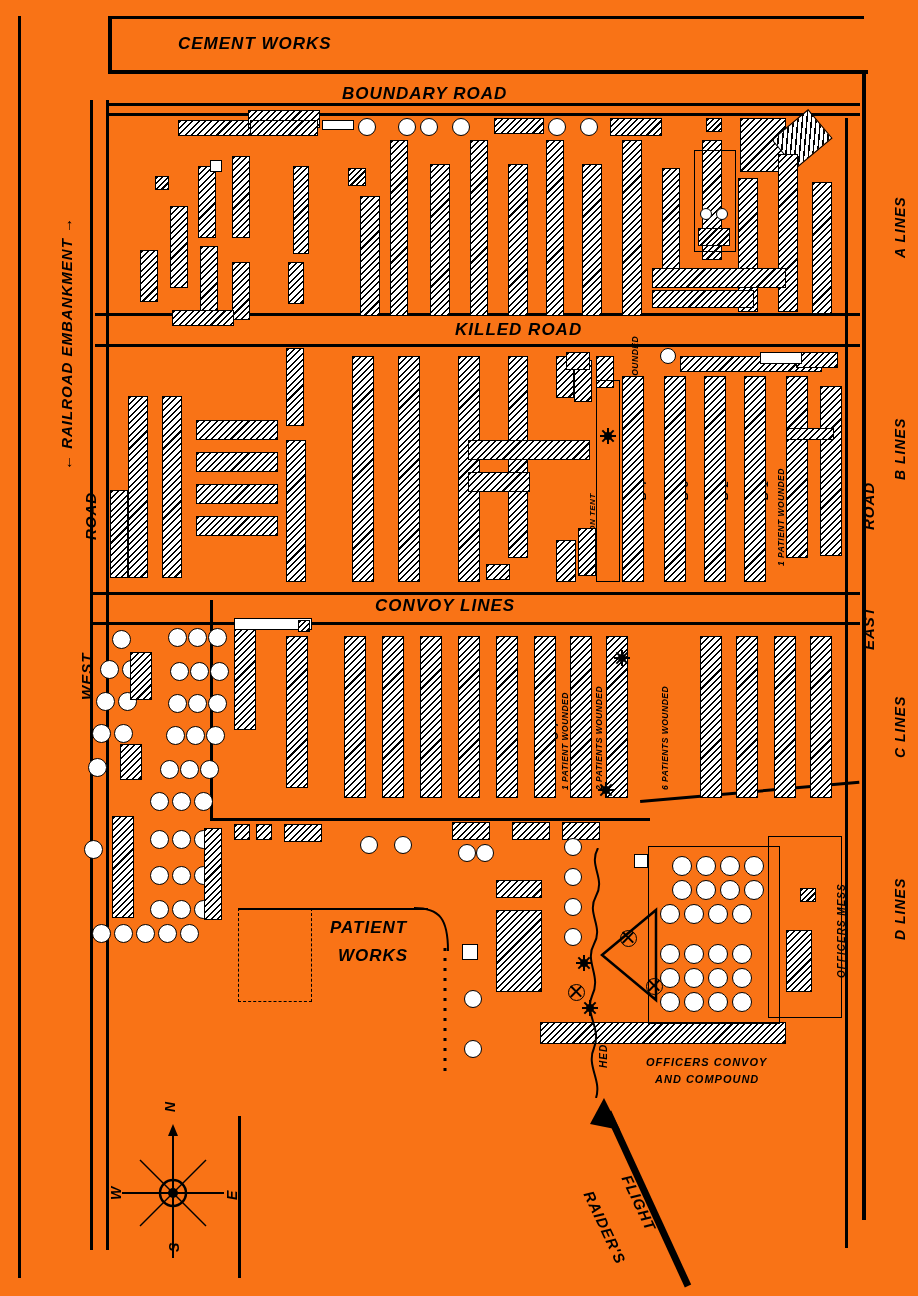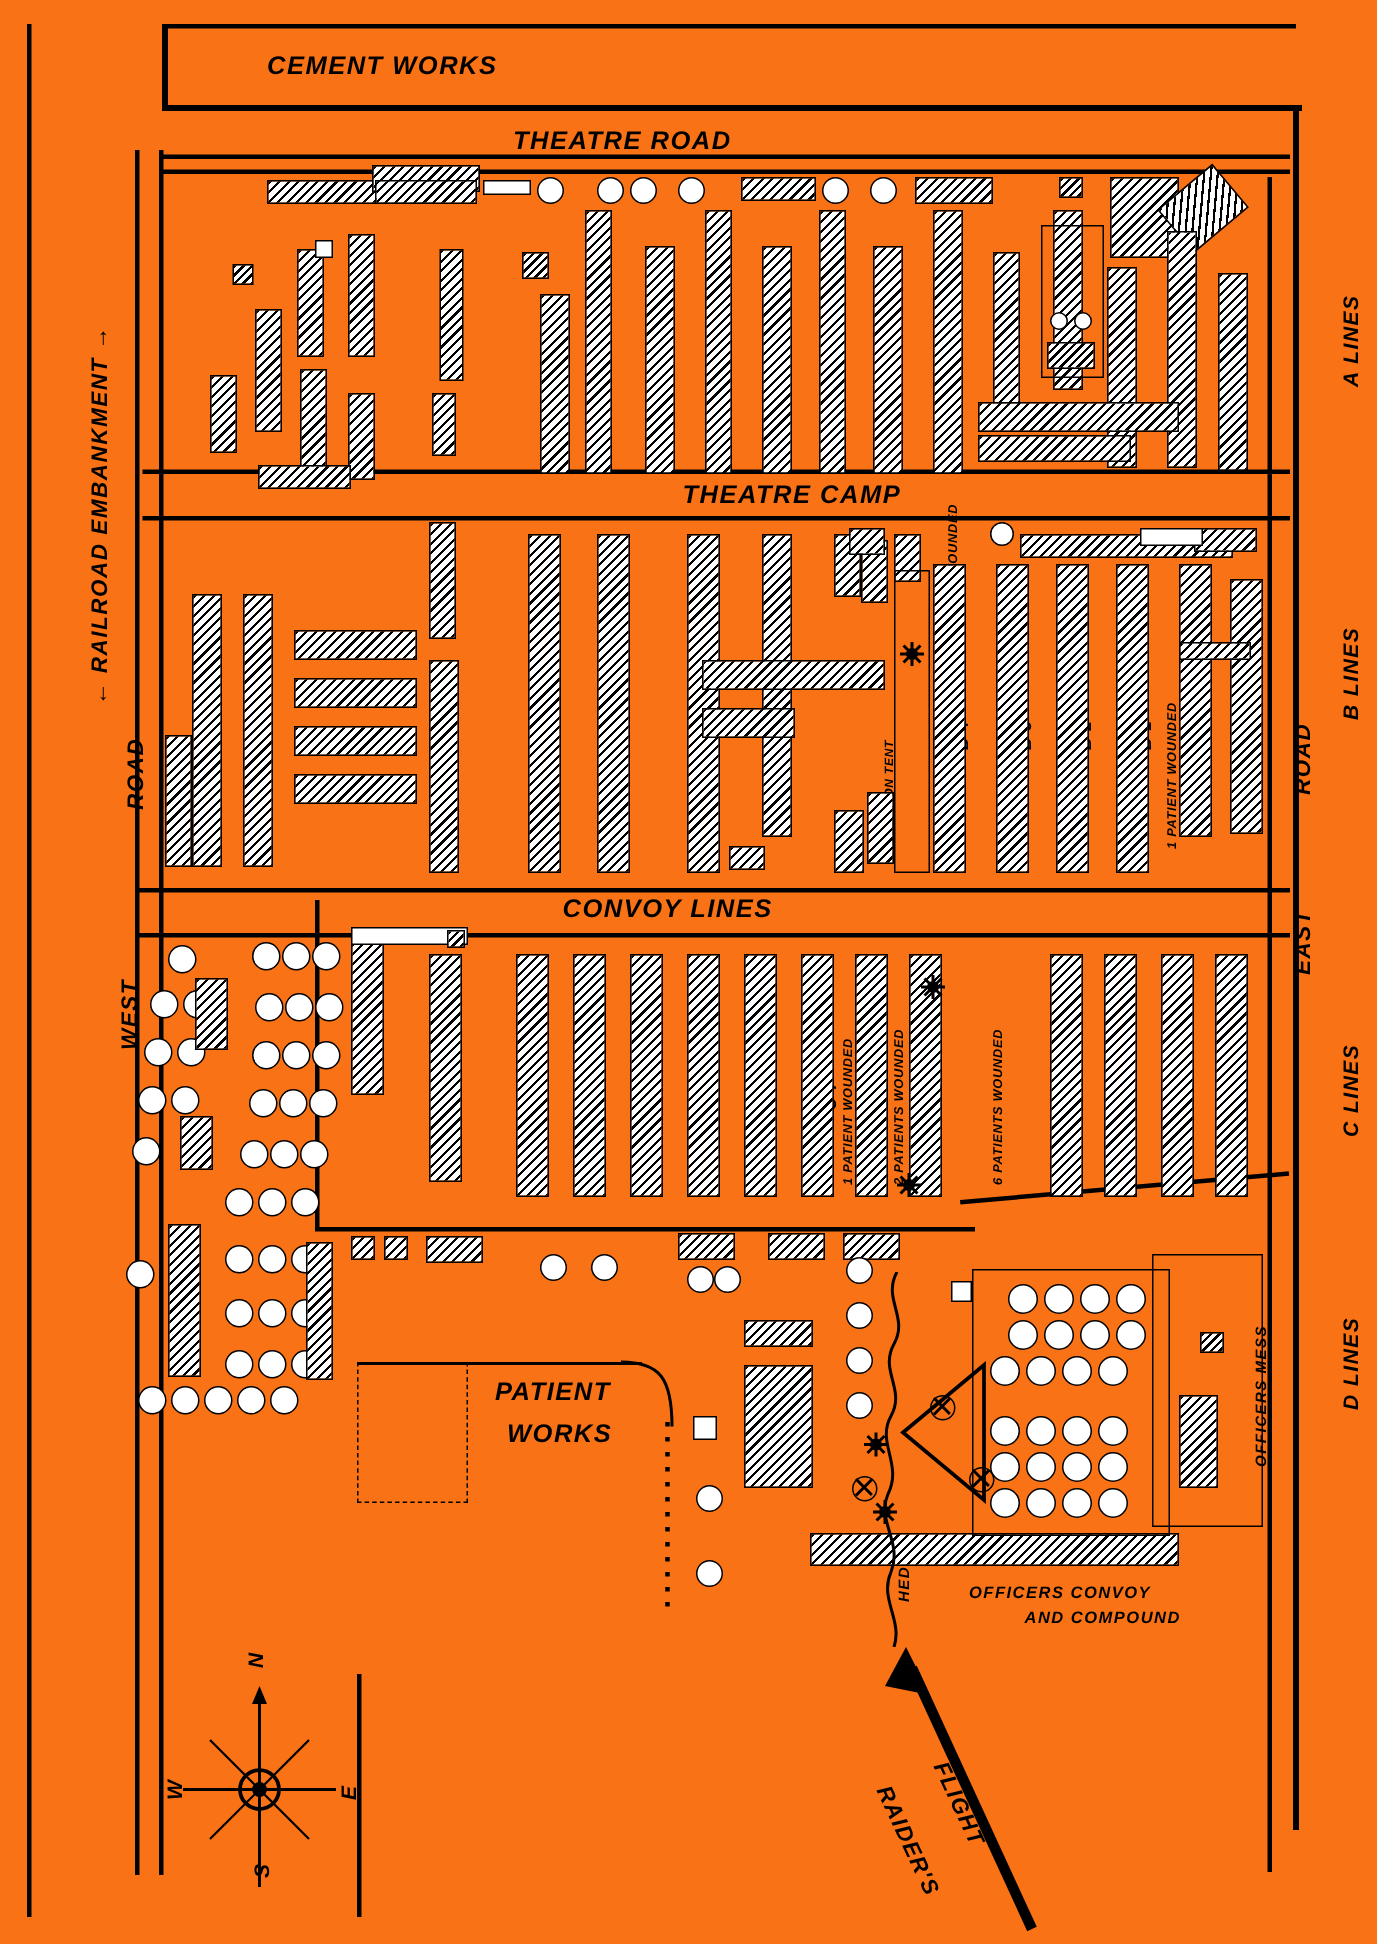--- a/index.html
+++ b/index.html
@@ -52,41 +52,41 @@
   <div class="road" style="left:95px;top:344px;width:765px;height:3px;"></div>
 
   <div class="road" style="left:92px;top:592px;width:768px;height:3px;"></div>
   <div class="road" style="left:92px;top:622px;width:768px;height:3px;"></div>
 
   <div class="road" style="left:210px;top:818px;width:440px;height:3px;"></div>
   <div class="road" style="left:640px;top:800px;width:220px;height:3px;transform:rotate(-5deg);transform-origin:0 0;"></div>
   <div class="road" style="left:210px;top:600px;width:3px;height:220px;"></div>
 
   <div class="lbl title" style="left:178px;top:34px;">CEMENT WORKS</div>
-  <div class="lbl title" style="left:342px;top:84px;">THEATRE   ROAD</div>
-  <div class="lbl title" style="left:455px;top:320px;">THEATRE   CAMP</div>
+  <div class="lbl title" style="left:342px;top:84px;">BOUNDARY   ROAD</div>
+  <div class="lbl title" style="left:455px;top:320px;">KILLED   ROAD</div>
   <div class="lbl title" style="left:375px;top:596px;">CONVOY   LINES</div>
 
   <div class="lbl vert rname" style="left:58px;top:470px;transform:rotate(-90deg);">← RAILROAD  EMBANKMENT →</div>
   <div class="lbl vert rname" style="left:82px;top:540px;transform:rotate(-90deg);">ROAD</div>
   <div class="lbl vert rname" style="left:78px;top:700px;transform:rotate(-90deg);">WEST</div>
   <div class="lbl vert rname" style="left:860px;top:530px;transform:rotate(-90deg);">ROAD</div>
   <div class="lbl vert rname" style="left:860px;top:650px;transform:rotate(-90deg);">EAST</div>
 
   <div class="lbl vert lname" style="left:892px;top:258px;transform:rotate(-90deg);">A LINES</div>
   <div class="lbl vert lname" style="left:892px;top:480px;transform:rotate(-90deg);">B LINES</div>
   <div class="lbl vert lname" style="left:892px;top:758px;transform:rotate(-90deg);">C LINES</div>
   <div class="lbl vert lname" style="left:892px;top:940px;transform:rotate(-90deg);">D LINES</div>
 
   <div class="lbl title" style="left:330px;top:918px;">PATIENT</div>
   <div class="lbl title" style="left:338px;top:946px;">WORKS</div>
 
   <div class="lbl vert" style="left:836px;top:978px;font-size:10px;transform:rotate(-90deg);">OFFICERS MESS</div>
   <div class="lbl" style="left:646px;top:1056px;font-size:11px;">OFFICERS CONVOY</div>
-  <div class="lbl" style="left:683px;top:1073px;font-size:11px;">AND COMPOUND</div>
+  <div class="lbl" style="left:655px;top:1073px;font-size:11px;">AND COMPOUND</div>
   <div class="lbl vert" style="left:598px;top:1068px;font-size:10px;transform:rotate(-90deg);">HEDGE</div>
 
   <div class="lbl" style="left:596px;top:1188px;font-size:15px;transform:rotate(65deg);transform-origin:0 0;">RAIDER'S</div>
   <div class="lbl" style="left:634px;top:1172px;font-size:15px;transform:rotate(65deg);transform-origin:0 0;">FLIGHT</div>
 
   <div class="bombtxt" style="left:588px;top:570px;transform:rotate(-90deg);font-size:8px;">RECEPTION TENT</div>
 
   <div class="ward" style="left:636px;top:500px;transform:rotate(-90deg);">B 4</div>
   <div class="ward" style="left:678px;top:500px;transform:rotate(-90deg);">B 3</div>
   <div class="ward" style="left:718px;top:500px;transform:rotate(-90deg);">B 2</div>

